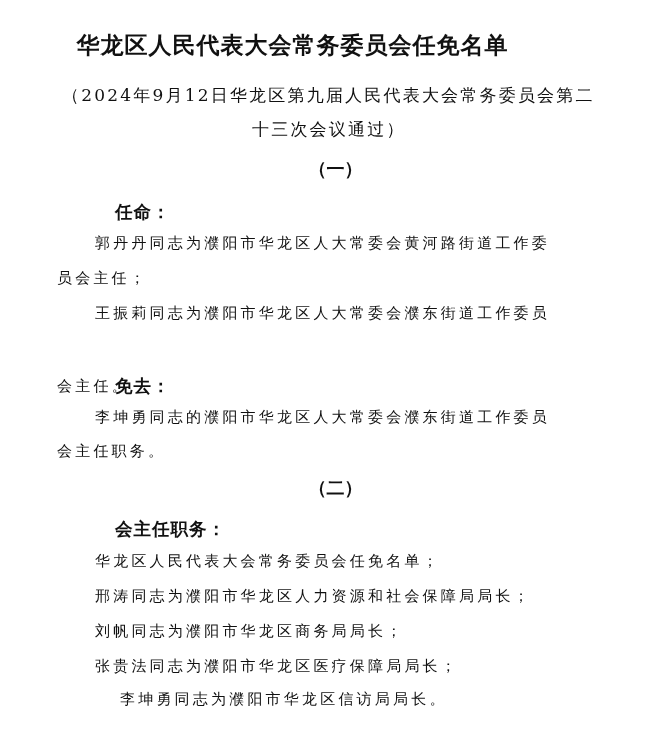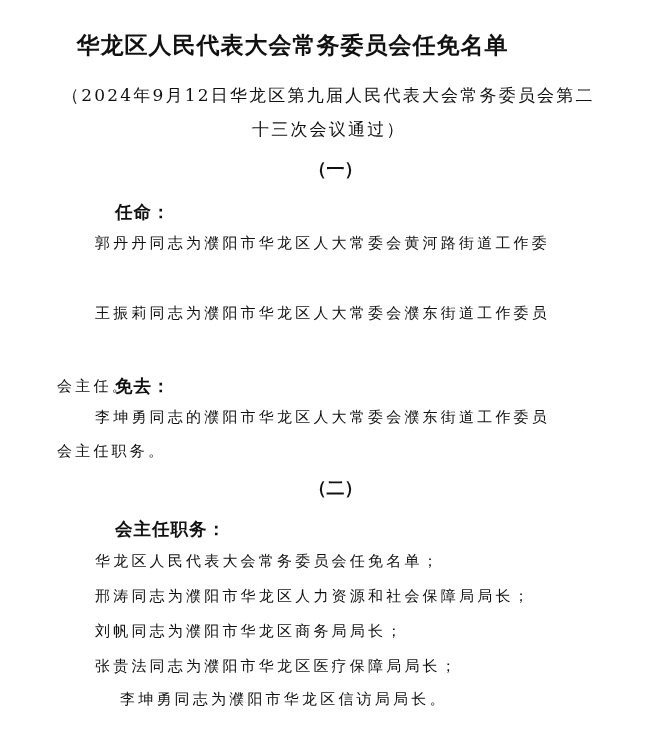--- a/index.html
+++ b/index.html
@@ -17,20 +17,21 @@
 
 <div class="doc">
   <div class="title">华龙区人民代表大会常务委员会任免名单</div>
   <div class="sub" style="left:62px; top:84px;">（2024年9月12日华龙区第九届人民代表大会常务委员会第二</div>
   <div class="sub" style="left:252px; top:118px;">十三次会议通过）</div>
 
   <div class="center" style="top:157px;">（一）</div>
   <div class="head" style="top:200px;">任命：</div>
 
   <div class="line" style="left:95px; top:234px;">郭丹丹同志为濮阳市华龙区人大常委会黄河路街道工作委</div>
+  <div class="line" style="left:57px; top:269px;">员会主任；</div>
   <div class="line" style="left:95px; top:304px;">王振莉同志为濮阳市华龙区人大常委会濮东街道工作委员</div>
   <div class="line" style="left:57px; top:339px;margin-top:38px;">会主任。</div>
 
   <div class="head" style="top:374px;">免去：</div>
   <div class="line" style="left:95px; top:408px;">李坤勇同志的濮阳市华龙区人大常委会濮东街道工作委员</div>
   <div class="line" style="left:57px; top:442px;">会主任职务。</div>
 
   <div class="center" style="top:476px;">（二）</div>
   <div class="head" style="top:517px;">会主任职务：</div>
 

